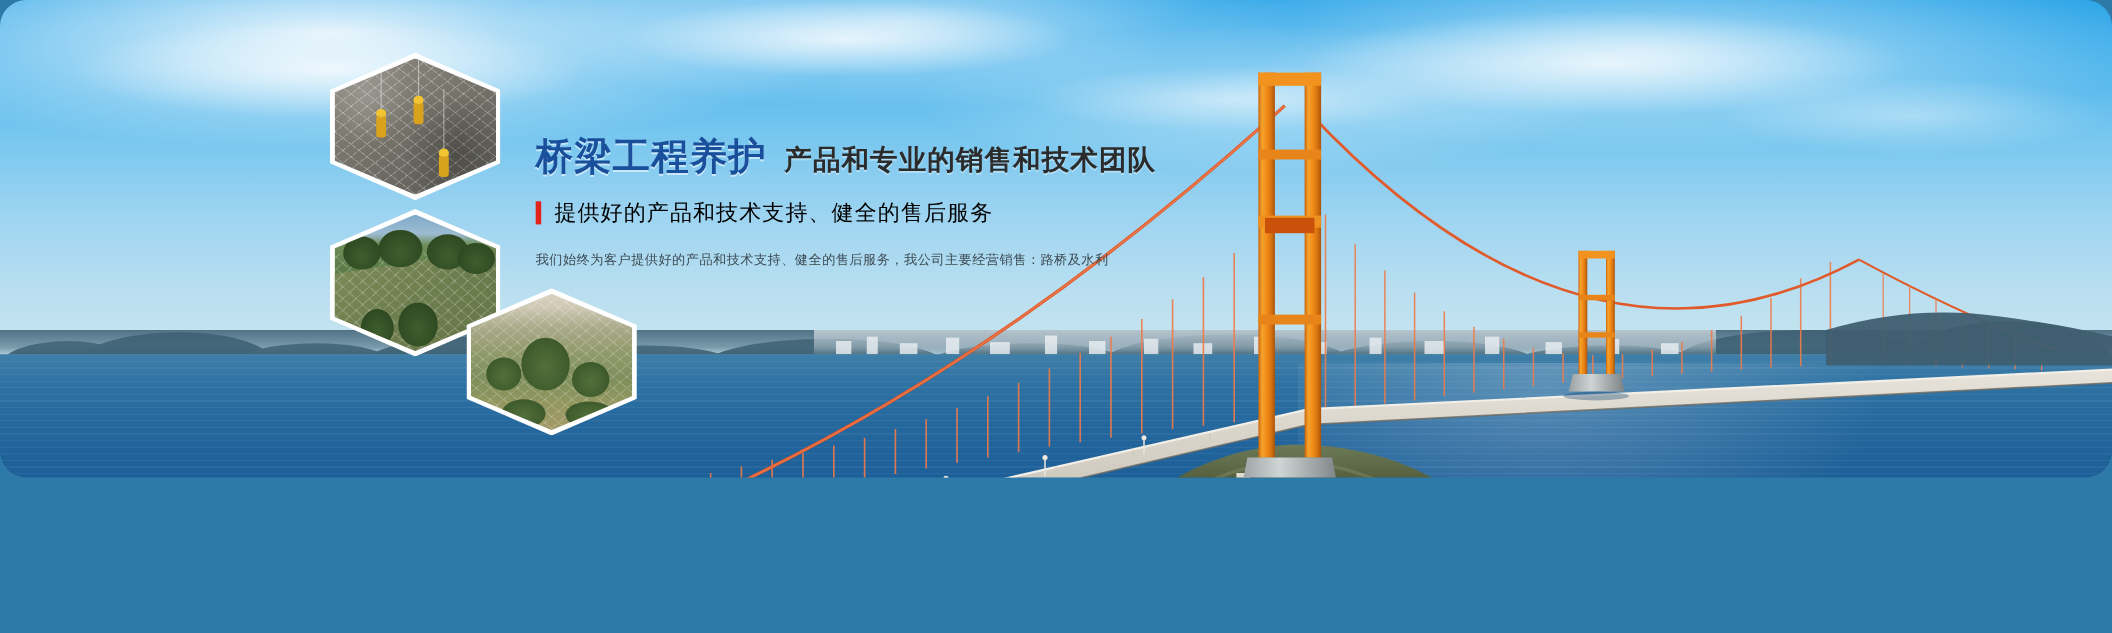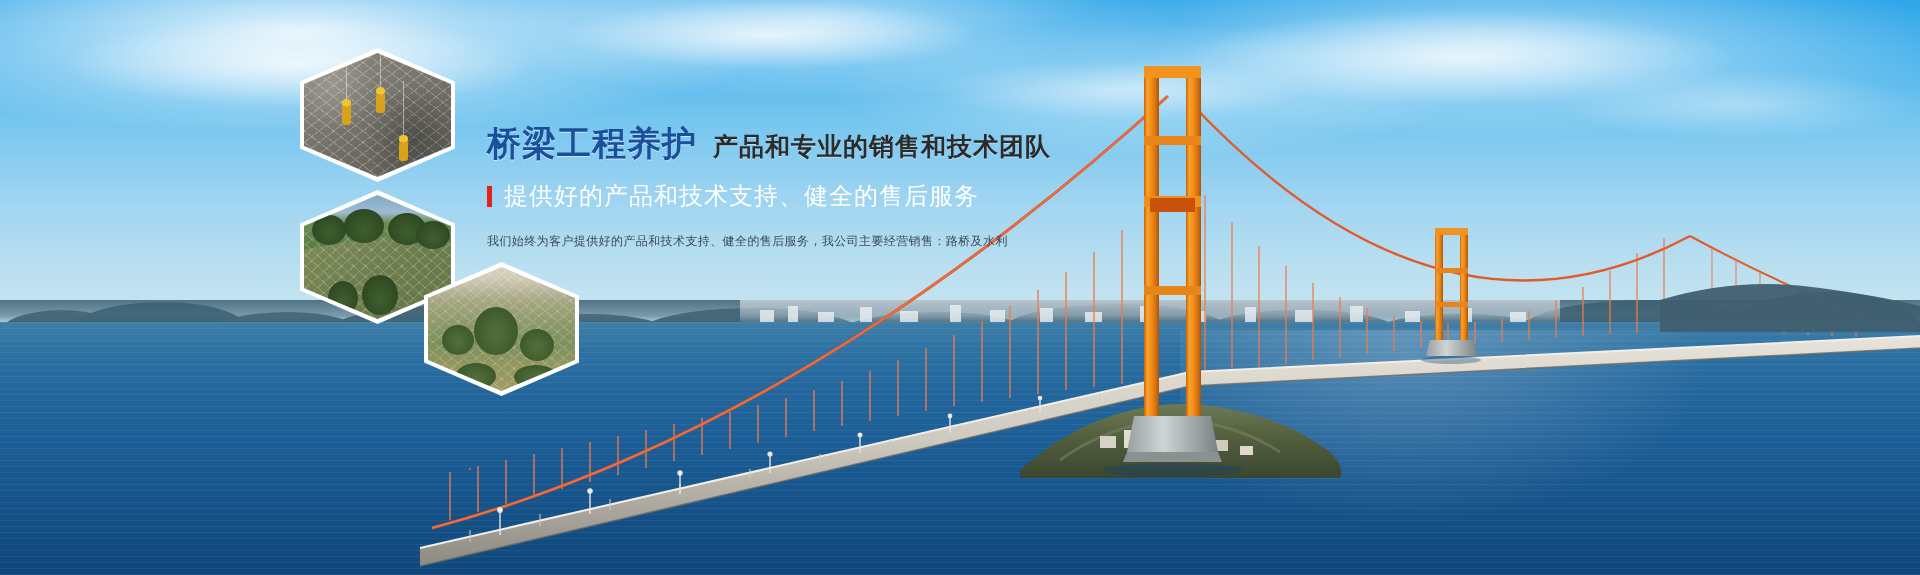--- a/index.html
+++ b/index.html
@@ -1,19 +1,19 @@
 <!DOCTYPE html>
 <html><head>
 <meta charset="utf-8">
 <style>
   * { margin:0; padding:0; box-sizing:border-box; }
   html,body { width:1920px; height:575px; overflow:hidden; }
   body { font-family:"Liberation Sans", sans-serif; background:#2d79a8; }
 
-  .banner { position:relative; width:1920px; height:575px; overflow:hidden; }
+  .banner { position:relative; width:1920px; height:434px; overflow:hidden;border-radius:24px; }
 
   
   .sky {
     position:absolute; left:0; top:0; width:1920px; height:380px;
     background:
       radial-gradient(ellipse 700px 150px at 300px 30px, rgba(255,255,255,0.85) 0%, rgba(255,255,255,0.0) 70%),
       radial-gradient(ellipse 500px 110px at 820px 20px, rgba(255,255,255,0.60) 0%, rgba(255,255,255,0.0) 72%),
       radial-gradient(ellipse 620px 130px at 1500px 45px, rgba(255,255,255,0.55) 0%, rgba(255,255,255,0.0) 72%),
       radial-gradient(ellipse 420px 90px at 1150px 90px, rgba(255,255,255,0.40) 0%, rgba(255,255,255,0.0) 75%),
       linear-gradient(180deg, #2fa6e8 0%, #4db4ec 14%, #76c6ef 32%, #9ed4f1 52%, #b9dff0 70%, #c9e5ef 85%, #bcddea 100%);
@@ -137,21 +137,21 @@
     font-size:34px; font-weight:bold; color:#1a4f9c; letter-spacing:1px;
     text-shadow:0 1px 0 rgba(255,255,255,0.55);
   }
   .headline .h-sub {
     font-size:25px; font-weight:bold; color:#2b2b2b; letter-spacing:1px;
     margin-left:16px; text-shadow:0 1px 0 rgba(255,255,255,0.35);
   }
 
   .subline { margin-top:20px; display:flex; align-items:center; white-space:nowrap; }
   .accent-bar { width:5px; height:21px; background:#e1231a; margin-right:12px; flex:0 0 auto; }
-  .subline .s-text { font-size:24px; color:#ffffff; letter-spacing:1px; }
+  .subline .s-text { font-size:20px; color:#000000; letter-spacing:1px; }
 
   .body-copy { margin-top:19px; font-size:12px; line-height:21px; color:#3c4a52; letter-spacing:.4px; max-width:430px; }
   .body-copy div { white-space:nowrap; }
 </style>
 </head>
 <body>
 
 <div class="banner">
 
   <div class="sky">

